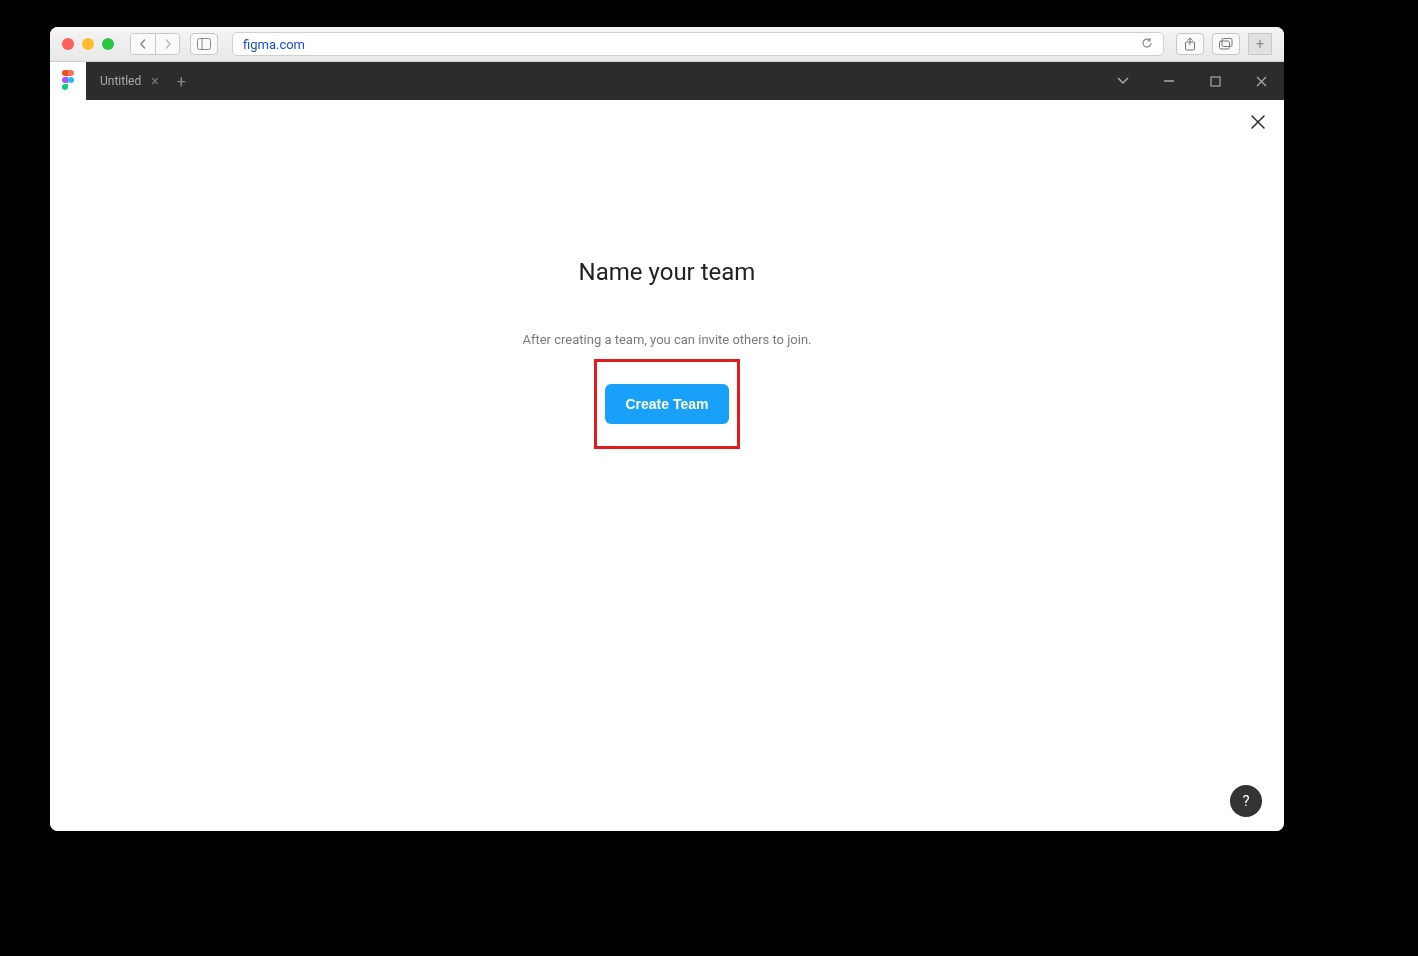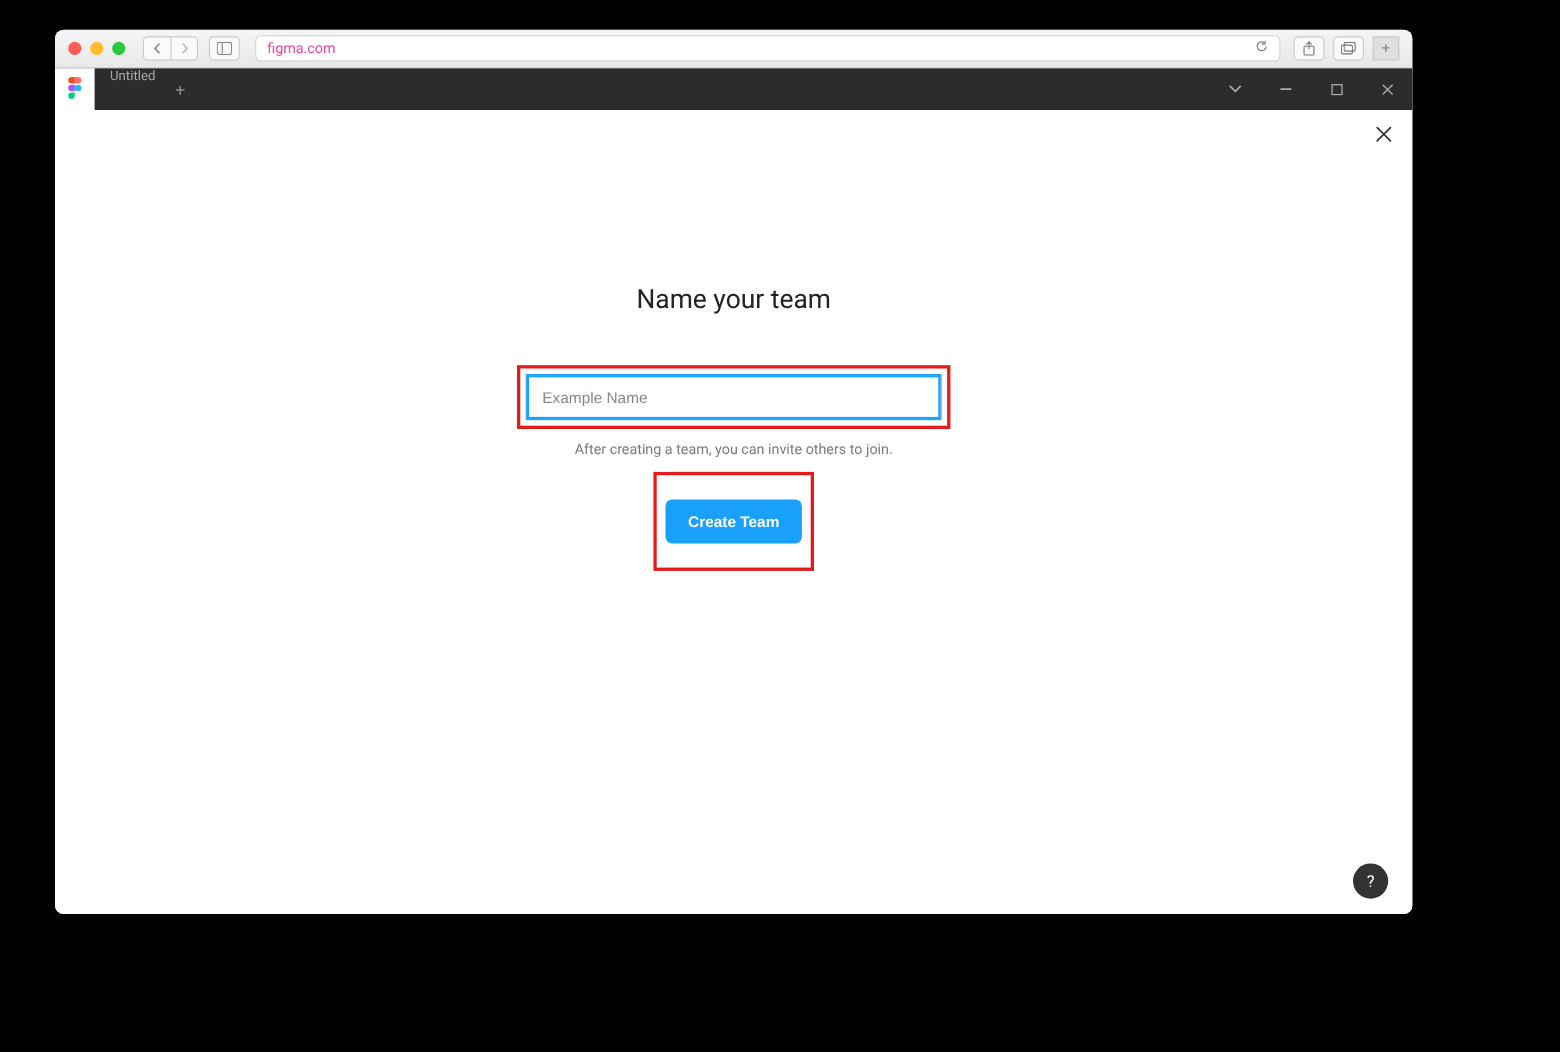--- a/index.html
+++ b/index.html
@@ -68,21 +68,21 @@
       flex: 1;
       margin: 0 12px 0 14px;
       height: 24px;
       background: #fff;
       border: 1px solid #d0d0d0;
       border-radius: 5px;
       display: flex;
       align-items: center;
       padding: 0 10px;
       font-size: 13px;
-      color: #ec4899;
+      color: #1d4ed8;
     }
     .url-bar .refresh { margin-left: auto; color: #777; }
     .right-controls { display: flex; gap: 8px; align-items: center; }
     .rc-btn {
       width: 28px; height: 22px;
       border: 1px solid #c8c8c8;
       border-radius: 4px;
       background: #fafafa;
       display: flex; align-items: center; justify-content: center;
       color: #666;
@@ -108,22 +108,21 @@
       width: 36px; height: 38px;
       background: #fff;
       display: flex; align-items: center; justify-content: center;
     }
     .figma-home svg { width: 14px; height: 20px; }
     .figma-tab {
       display: flex;
       align-items: center;
       padding: 0 10px 0 14px;
       height: 100%;
-      gap: 20px;
-      flex-direction: column;
+      gap: 10px;
     }
     .figma-tab .tab-close { color: #777; font-size: 14px; }
     .figma-newtab { color: #888; margin-left: 8px; font-size: 16px; }
     .figma-right {
       margin-left: auto;
       display: flex;
       align-items: center;
       height: 100%;
     }
     .figma-right .wctrl {
@@ -310,23 +309,20 @@
   <div class="content">
     <div class="content-close">
       <svg viewBox="0 0 16 16">
           <path d="M2 2l12 12M14 2L2 14" stroke="#333" stroke-width="1.6" stroke-linecap="round"></path>
         </svg>
     </div>
 
     <div class="form-area">
       <div class="heading">Name your team</div>
 
-      <div class="highlight-1">
-        <input type="text" class="team-input" placeholder="Example Name" style="">
-      </div>
 
       <div class="hint">After creating a team, you can invite others to join.</div>
 
       <div class="highlight-2">
         <button class="create-btn">Create Team</button>
       </div>
     </div>
 
     <div class="help-fab">
       <span>?</span>

